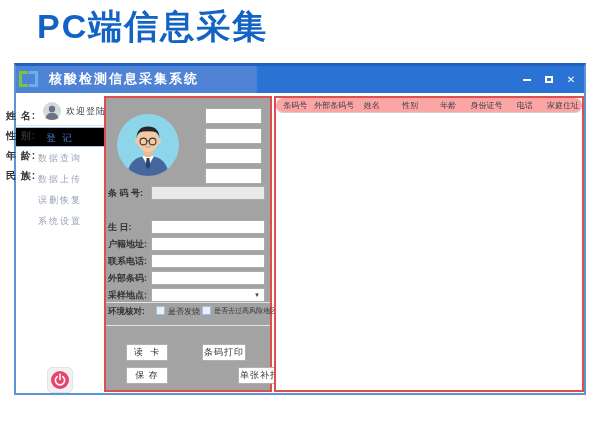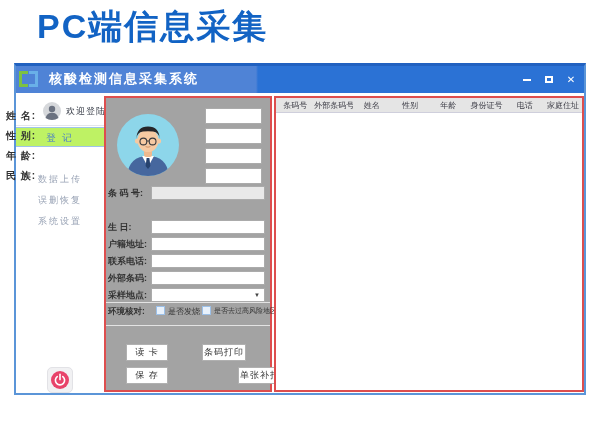--- a/index.html
+++ b/index.html
@@ -30,21 +30,21 @@
   .max-glyph{display:inline-block;width:8px;height:7px;border:2px solid #fff;}
   .close-glyph{font-size:10px;font-weight:bold;line-height:1;}
 
   
   .sidebar{position:absolute;left:0;top:27px;width:88px;bottom:0;background:#fff;}
   .welcome{position:absolute;left:27px;top:9px;display:flex;align-items:center;gap:5px;}
   .welcome-label{font-size:9px;color:#3a3f4a;letter-spacing:1px;white-space:nowrap;}
   .side-divider{position:absolute;left:0;top:32px;width:88px;height:1px;background:#e4e6ea;}
   .side-item{position:absolute;left:0;width:88px;text-align:center;font-size:9px;
              color:#9aa4b6;letter-spacing:2px;cursor:pointer;}
-  .side-item.active{top:34px;height:20px;line-height:20px;background:#bef264;
+  .side-item.active{top:34px;height:20px;line-height:20px;background:#000000;
                     border-top:1px solid #9fc3ea;border-bottom:1px solid #9fc3ea;
                     color:#4a7dc8;font-size:9.5px;}
   .power-wrap{position:absolute;left:31px;top:274px;width:26px;height:26px;background:#f1f1f3;
               border:1px solid #e2e2e6;border-radius:5px;display:flex;align-items:center;
               justify-content:center;cursor:pointer;}
 
   
   .form-panel{position:absolute;left:88px;top:30px;width:168px;height:296px;
               border:2px solid #dd4e4e;background:#a3a3a3;}
   .avatar{position:absolute;left:11px;top:16px;width:62px;height:62px;}
@@ -63,28 +63,28 @@
   .sep{position:absolute;left:0;width:164px;height:1px;background:#e3e3e3;}
   .env-row{position:absolute;left:2px;top:207px;height:13px;width:162px;font-size:8px;color:#333;}
   .env-label{position:absolute;left:0;top:1px;font-weight:700;font-size:8.5px;white-space:nowrap;}
   .cbox{position:absolute;top:1px;width:9px;height:9px;border:1px solid #9cc0e8;background:#e8f1fb;cursor:pointer;}
   .cb1{left:48px;} .cb2{left:94px;}
   .cb-label{position:absolute;top:1px;white-space:nowrap;color:#333;}
   .cbl1{left:60px;font-size:8px;} .cbl2{left:106px;font-size:7px;}
   .fbtn{position:absolute;width:42px;height:17px;background:#fff;border:1px solid #b0b0b0;
         font-size:9px;color:#333;letter-spacing:1px;display:flex;align-items:center;
         justify-content:center;cursor:pointer;padding:0;font-family:inherit;}
-  .b-read{left:20px;top:246px;} .b-print{left:96px;top:246px;width:44px;}
+  .b-read{left:20px;top:246px;font-family:Liberation Mono, monospace;} .b-print{left:96px;top:246px;width:44px;}
   .b-save{left:20px;top:269px;} .b-reprint{left:96px;top:269px;width:44px;margin-left:36px;}
 
   
   .table-panel{position:absolute;left:258px;top:30px;width:310px;height:296px;
                border:2px solid #dd4e4e;background:#fff;}
-  .thead{position:absolute;left:0;top:0;right:0;height:15px;background:#e5e5e5;
-         border-bottom:1px solid #cfcfdc;display:flex;}
+  .thead{position:absolute;left:0;top:0;right:0;height:15px;background:#fca5a5;
+         border-bottom:1px solid #cfcfdc;display:flex;border-radius:7px;}
   .th{flex:1;font-size:8px;color:#3c3c46;text-align:center;line-height:15px;
       white-space:nowrap;overflow:hidden;}
   .tbody{position:absolute;left:0;top:16px;right:0;bottom:0;background:#fff;}
 </style>
 </head>
 <body>
 
 <div class="canvas">
 
   <h1 class="heading">PC端信息采集</h1>
@@ -113,20 +113,21 @@
         <svg width="18" height="18" viewBox="0 0 18 18">
           <circle cx="9" cy="9" r="9" fill="#d6d8db"></circle>
           <circle cx="9" cy="7" r="3.2" fill="#6b7280"></circle>
           <path d="M2.5,16 Q4,10.8 9,10.8 Q14,10.8 15.5,16 Q12.5,18 9,18 Q5.5,18 2.5,16 Z" fill="#6b7280"></path>
         </svg>
         <span class="welcome-label">欢迎登陆</span>
       </div>
       <div class="side-divider"></div>
 
       <div class="side-item active">登 记</div>
+      <div class="side-item" style="top:59px;">数据查询</div>
       <div class="side-item" style="top:80px;">数据上传</div>
       <div class="side-item" style="top:101px;">误删恢复</div>
       <div class="side-item" style="top:122px;">系统设置</div>
 
       <div class="power-wrap">
         <svg width="18" height="18" viewBox="0 0 18 18">
           <circle cx="9" cy="9" r="9" fill="#e8436a"></circle>
           <path d="M6.2,5.6 A4.6,4.6 0 1 0 11.8,5.6" stroke="#fff" stroke-width="1.6" fill="none" stroke-linecap="round"></path>
           <line x1="9" y1="3.4" x2="9" y2="8.6" stroke="#fff" stroke-width="1.6" stroke-linecap="round"></line>
         </svg>

